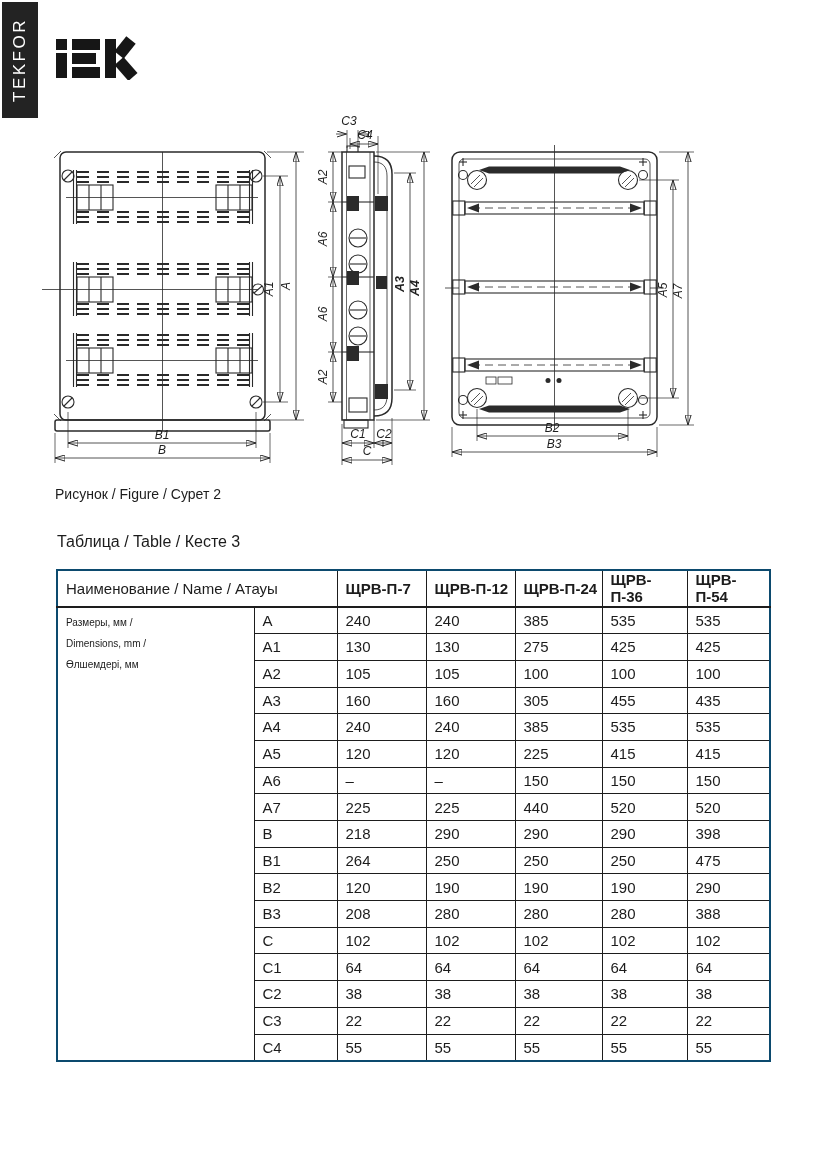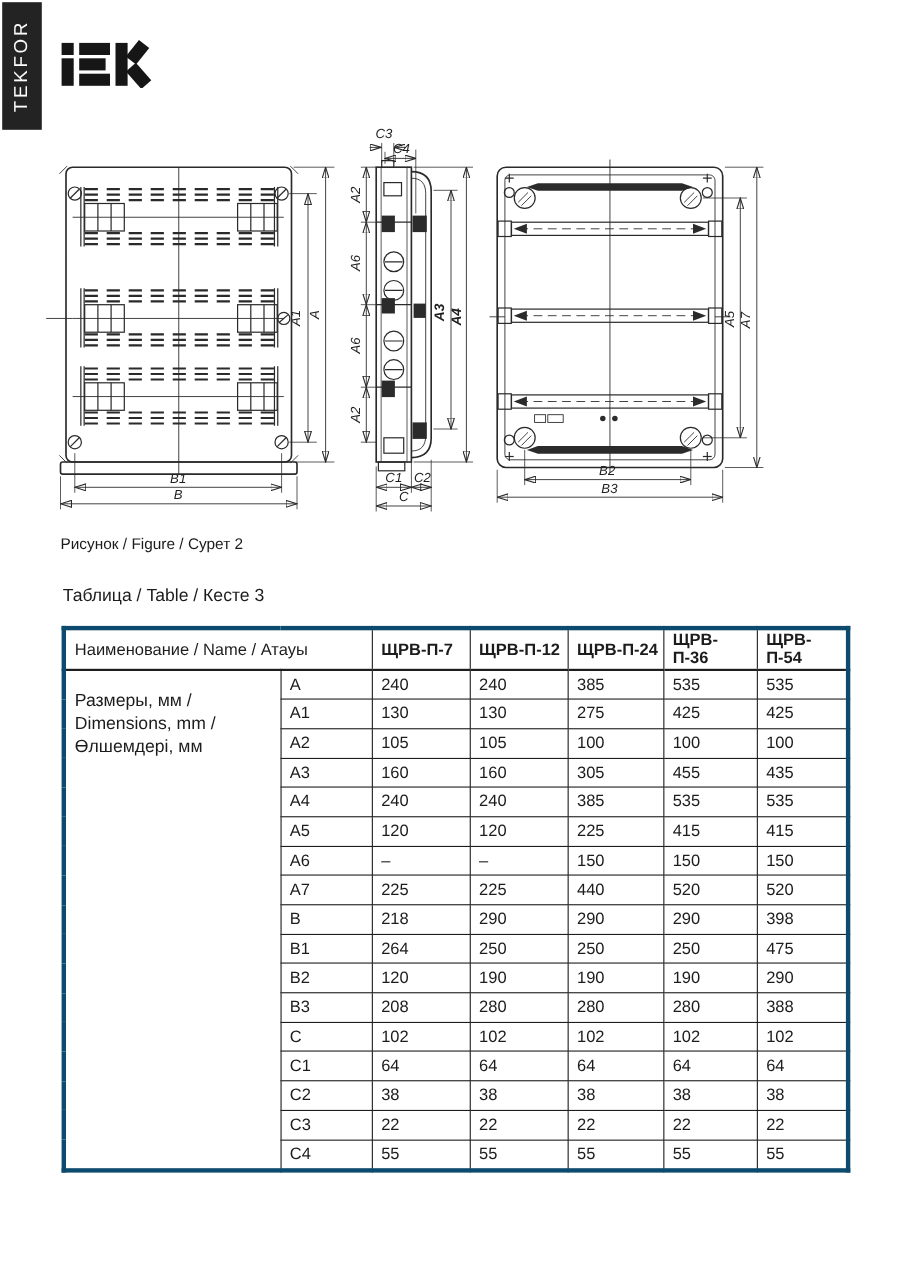--- a/index.html
+++ b/index.html
@@ -21,26 +21,26 @@
   .drw .dash{stroke-width:2;stroke-dasharray:12 8;}
   .drw .dash2{stroke-width:0.8;stroke-dasharray:8 5;}
   .drw .fillk{fill:#2b2b2b;stroke:none;}
   .drw text{font-family:"Liberation Sans",sans-serif;font-style:italic;font-size:12px;
             fill:#1f1f1f;stroke:none;text-anchor:middle;}
   .drw text.big{font-size:12.5px;font-weight:bold;}
   .caption{position:absolute;left:55px;top:486px;font-size:14px;}
   .tbl-title{position:absolute;left:57px;top:533px;font-size:16px;}
   
   table.dims{position:absolute;left:56px;top:569px;width:713px;border-collapse:collapse;
-             table-layout:fixed;border:4px solid #0c4a6e;font-size:15px;}
+             table-layout:fixed;border:2px solid #0c4a6e;font-size:15px;}
   table.dims th,table.dims td{border:1.5px solid #1d1d1d;padding:0 4px 0 8px;text-align:left;
              font-weight:normal;height:25.7px;line-height:1.15;}
   table.dims thead th{height:29px;border-bottom:2px solid #1d1d1d;}
   table.dims th.model-col{font-weight:bold;font-size:15px;}
-  table.dims td.group-col{vertical-align:top;padding-top:17px;line-height:21px;font-size:16px;}
+  table.dims td.group-col{vertical-align:top;padding-top:4px;line-height:21px;font-size:10px;}
 </style>
 </head>
 <body>
 
 <div class="page">
 
   <div class="series-tab">
     <span>TEKFOR</span>
   </div>
 

